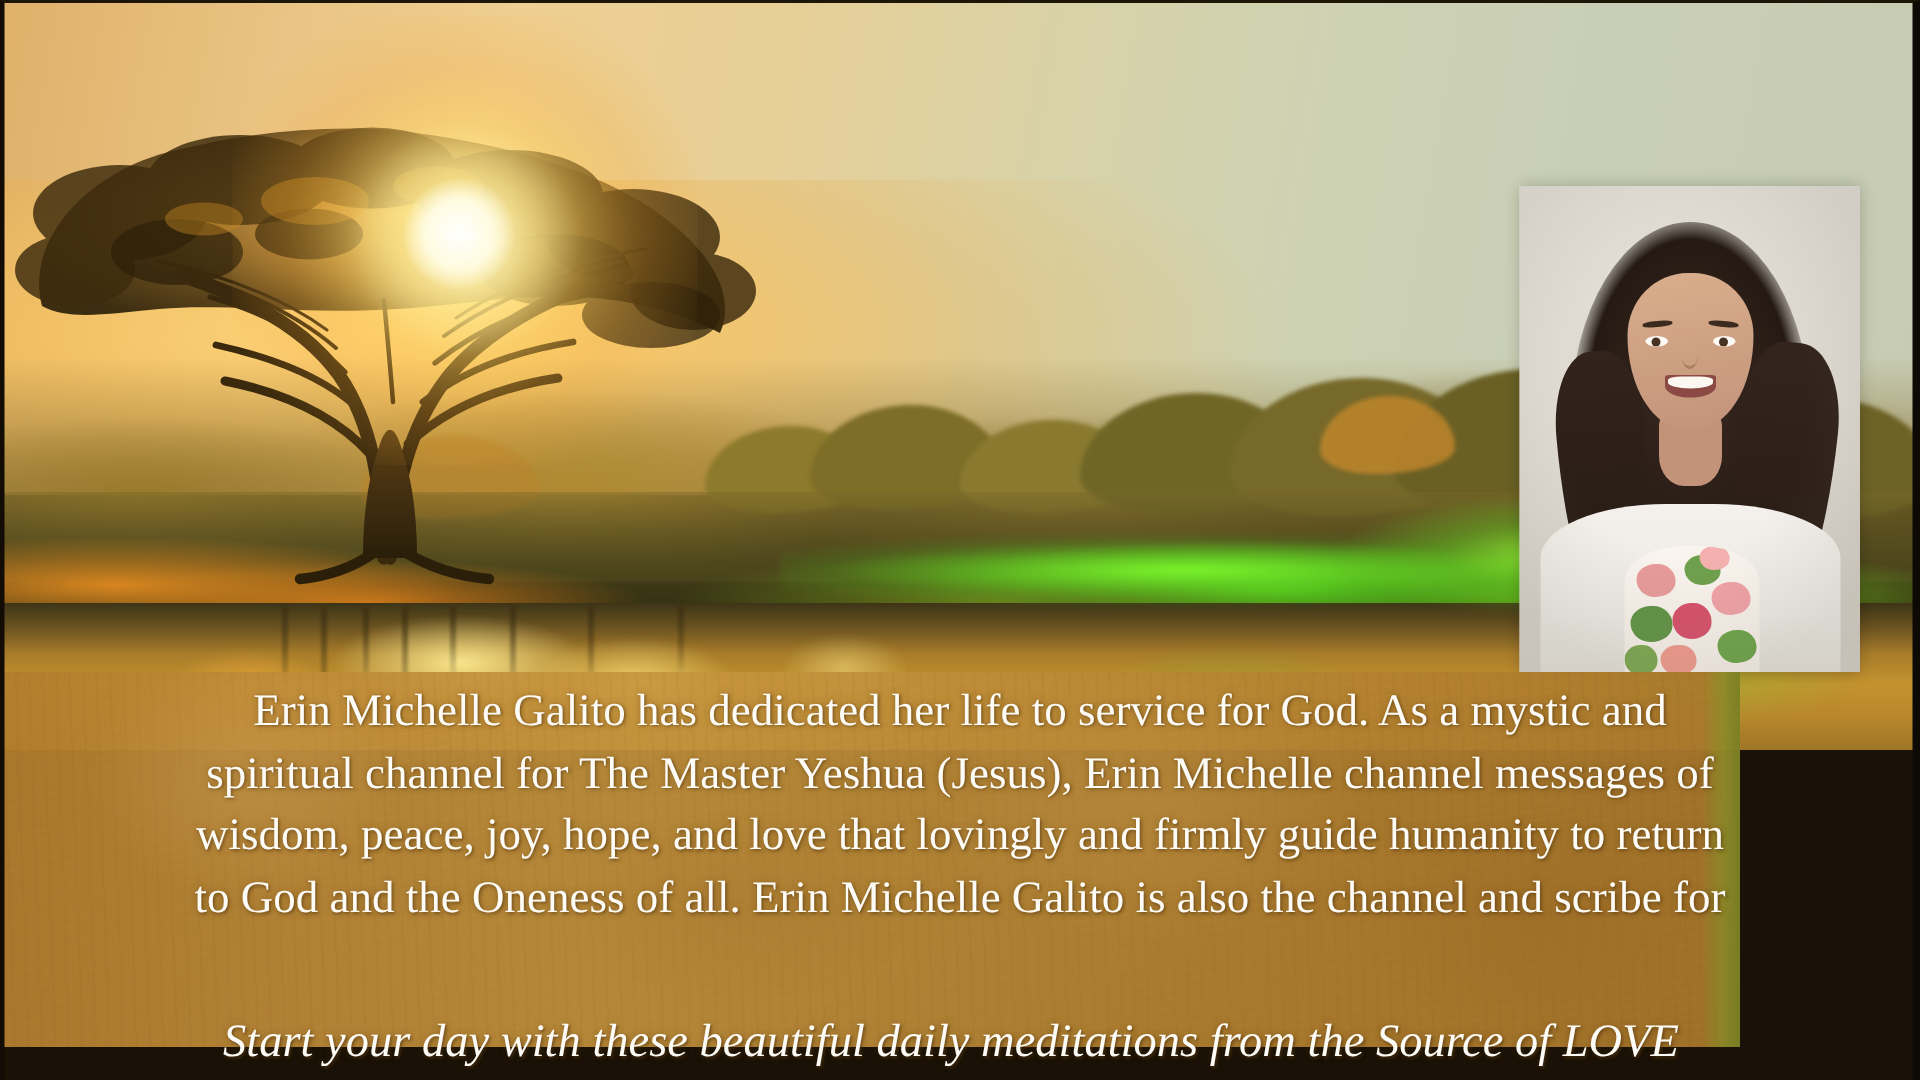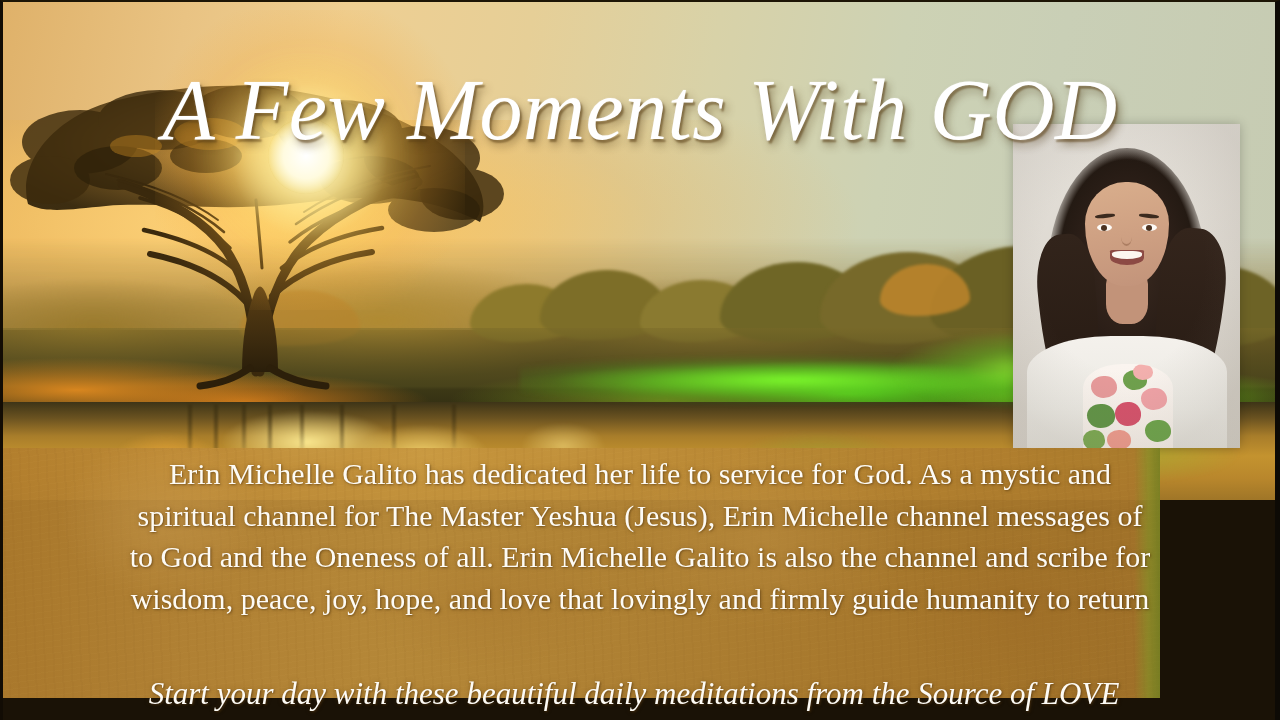--- a/index.html
+++ b/index.html
@@ -508,21 +508,20 @@
     <div class="refl-streak" style="left:188px;  top:404px; height:62px;"></div>
     <div class="refl-streak" style="left:214px;  top:404px; height:74px;"></div>
     <div class="refl-streak" style="left:242px;  top:404px; height:58px;"></div>
     <div class="refl-streak" style="left:268px;  top:404px; height:70px;"></div>
     <div class="refl-streak" style="left:300px;  top:404px; height:52px;"></div>
     <div class="refl-streak" style="left:340px;  top:404px; height:64px;"></div>
     <div class="refl-streak" style="left:392px;  top:404px; height:56px;"></div>
     <div class="refl-streak" style="left:452px;  top:404px; height:48px;"></div>
   </div>
 
-  <h1 class="title">A Few Moments With GOD</h1>
 
   <div class="portrait">
     <div class="p-bg"></div>
     <div class="p-hair"></div>
     <div class="p-hair-l"></div>
     <div class="p-hair-r"></div>
     <div class="p-cardigan"></div>
     <div class="p-shirt">
       <div class="flower" style="left:8px;  top:12px; width:26px; height:22px; background:#e79a9a;"></div>
       <div class="flower" style="left:40px; top:6px;  width:24px; height:20px; background:#6ea04c;"></div>
@@ -548,21 +547,21 @@
   </div>
 
   <div class="desc-band">
     <div class="band-bg"></div>
     <div class="band-texture"></div>
     <div class="band-edge-green"></div>
 
     <div class="desc-text">
       <p>Erin Michelle Galito has dedicated her life to service for God. As a mystic and</p>
       <p>spiritual channel for The Master Yeshua (Jesus), Erin Michelle channel messages of</p>
+      <p>wisdom, peace, joy, hope, and love that lovingly and firmly guide humanity to return</p>
       <p>to God and the Oneness of all. Erin Michelle Galito is also the channel and scribe for</p>
-      <p>wisdom, peace, joy, hope, and love that lovingly and firmly guide humanity to return</p>
     </div>
   </div>
 
   <div class="desc-tagline">Start your day with these beautiful daily meditations from the Source of LOVE</div>
 
   <div class="frame-border"></div>
 </div>
 
 </body></html>

